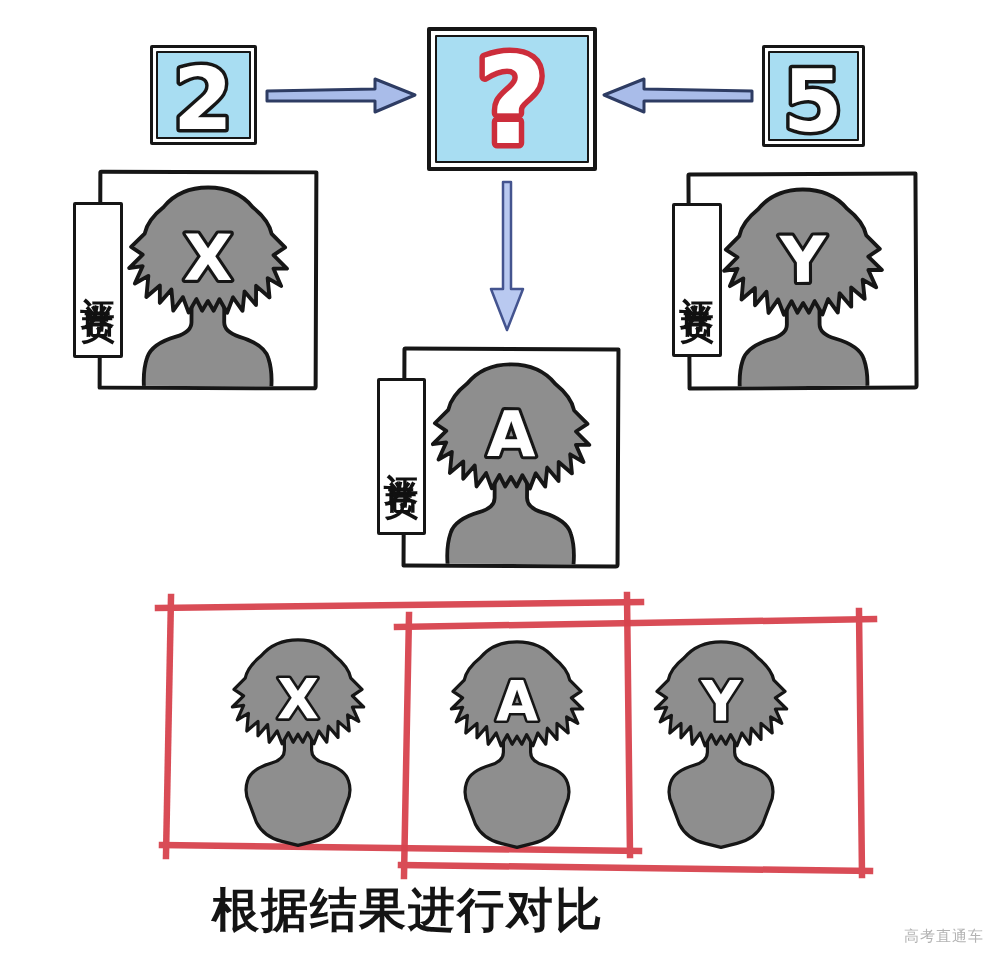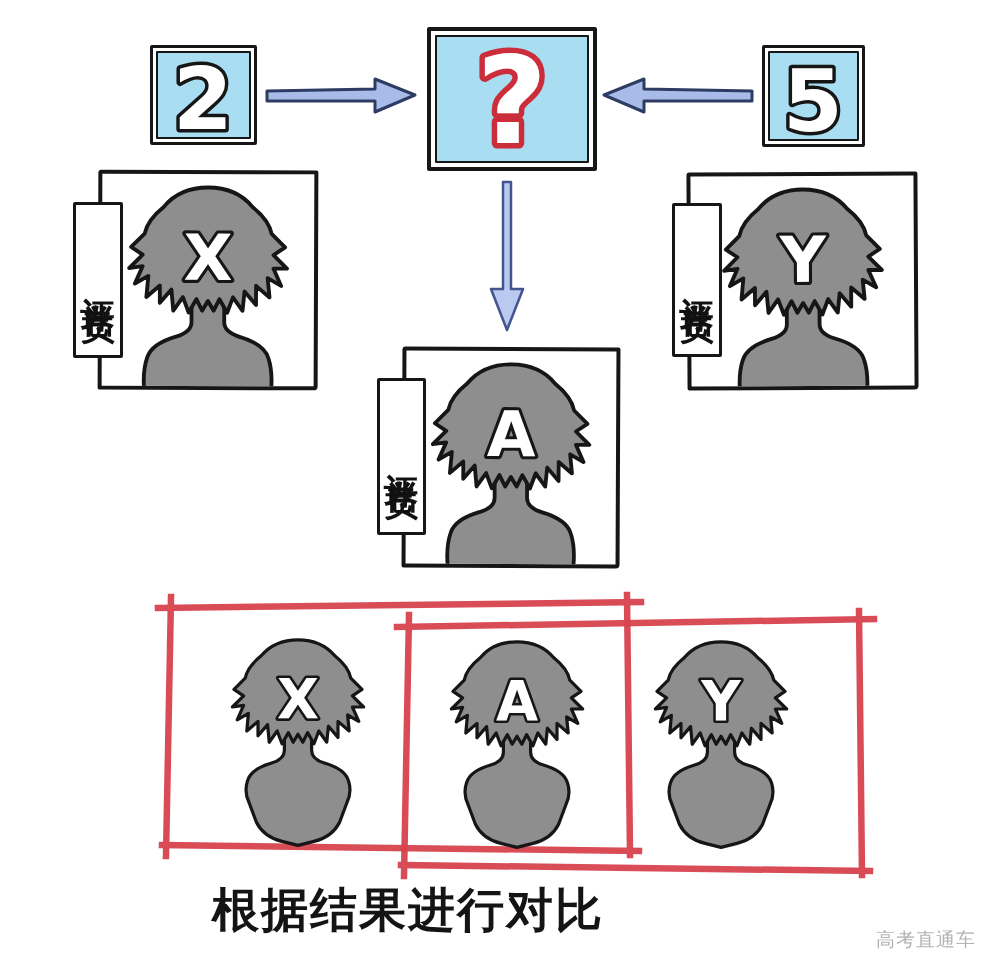--- a/index.html
+++ b/index.html
@@ -21,21 +21,21 @@
   .vlabel{background:#fff;border:3px solid #161616;box-sizing:border-box;z-index:5;
           display:flex;align-items:center;justify-content:center;border-radius:2px;}
   .vlabel span{writing-mode:vertical-rl;text-orientation:upright;font-weight:bold;font-size:34px;
                color:#111;letter-spacing:7px;line-height:1;font-family:"Liberation Sans","DejaVu Sans",sans-serif;}
 
   svg text.bubble{font-family:"DejaVu Sans","Liberation Sans",sans-serif;font-weight:bold;
                   text-anchor:middle;paint-order:stroke;stroke-linejoin:round;}
 
   #caption{left:0;top:879px;width:816px;text-align:center;font-family:"Liberation Serif","DejaVu Serif",serif;
            font-weight:900;font-size:47px;color:#141414;letter-spacing:2px;}
-  #watermark{right:24px;top:927px;font-size:19px;color:#b3b3b3;letter-spacing:1px;}
+  #watermark{right:16px;top:927px;font-size:15px;color:#b3b3b3;letter-spacing:1px;}
   .nopt{pointer-events:none;}
 </style>
 </head>
 <body>
 
 <div id="stage">
 
   <svg width="0" height="0" style="position:absolute" aria-hidden="true">
     <defs>
       <path id="hairP" fill="#8e8e8e" stroke="#161616" stroke-width="4" stroke-linejoin="round" d="M110,12 C130,12 146,20 156,32 C166,40 174,50 176,60 L190,74 L178,82 L192,96 L178,96

